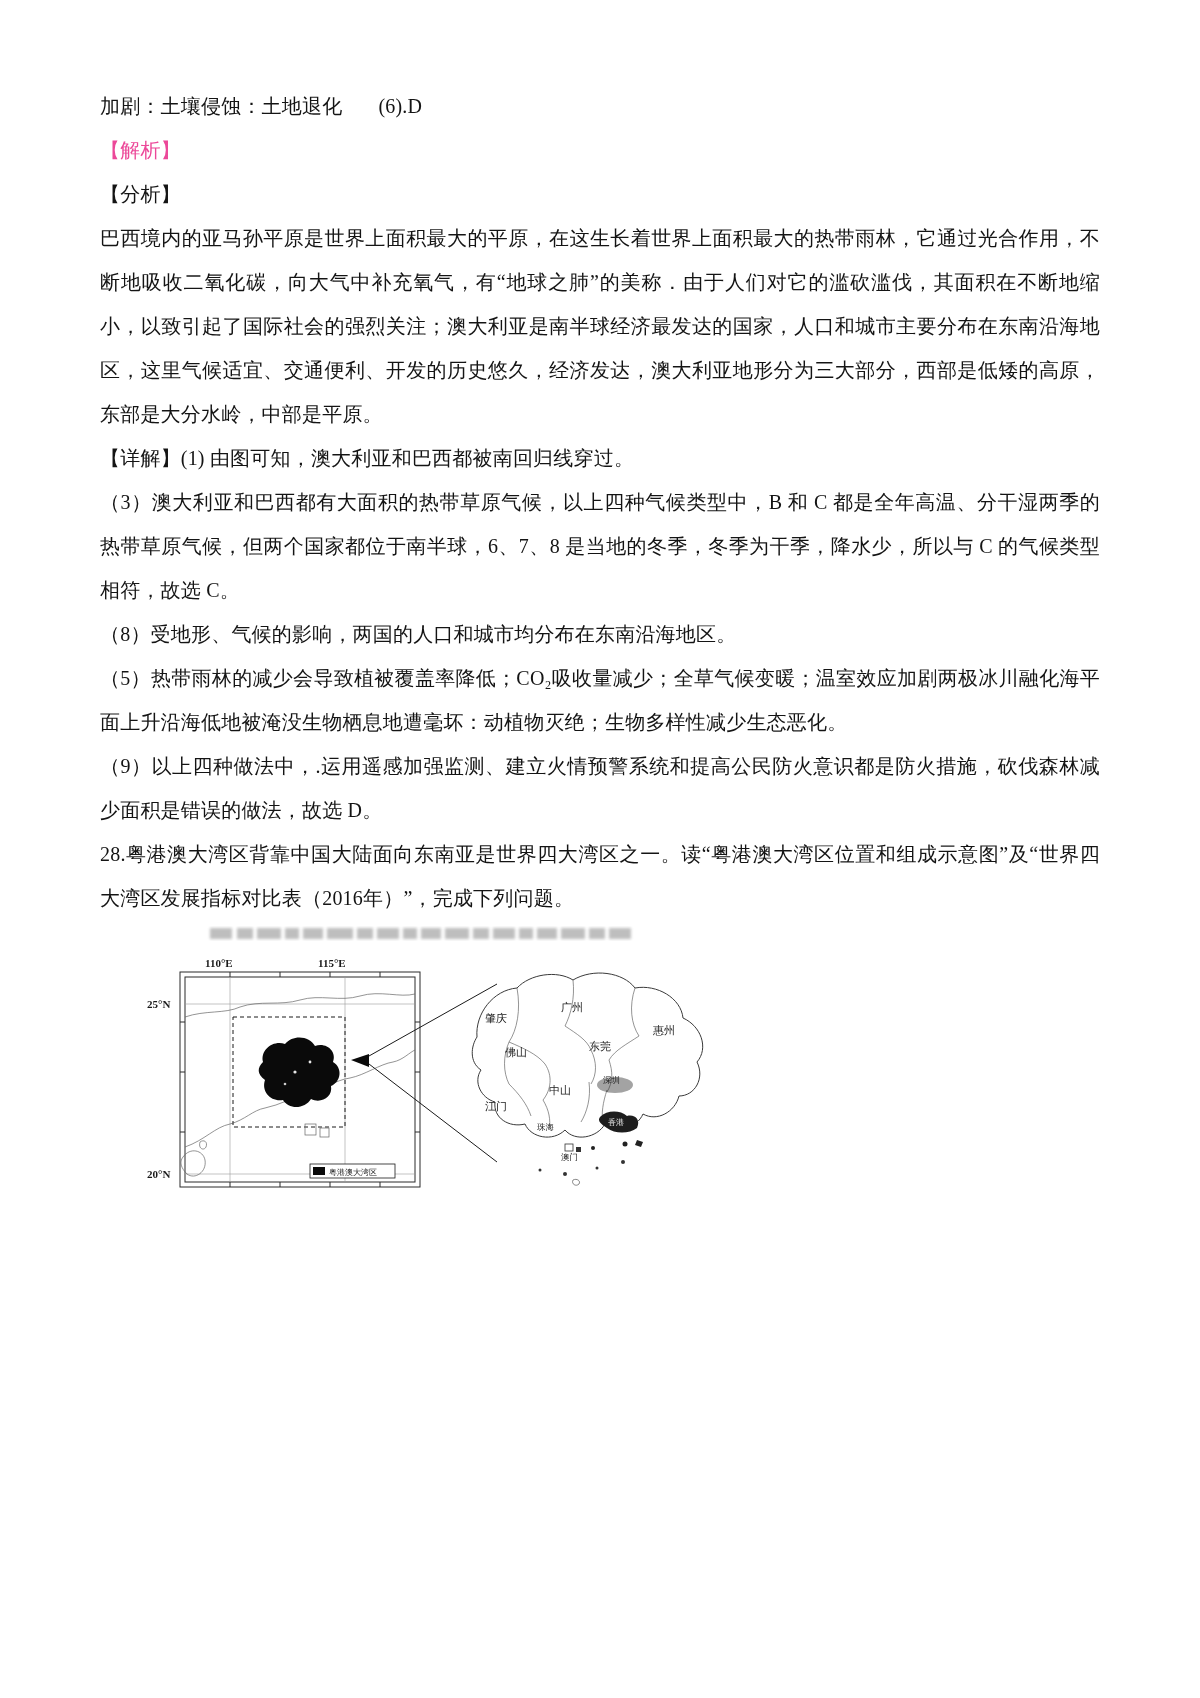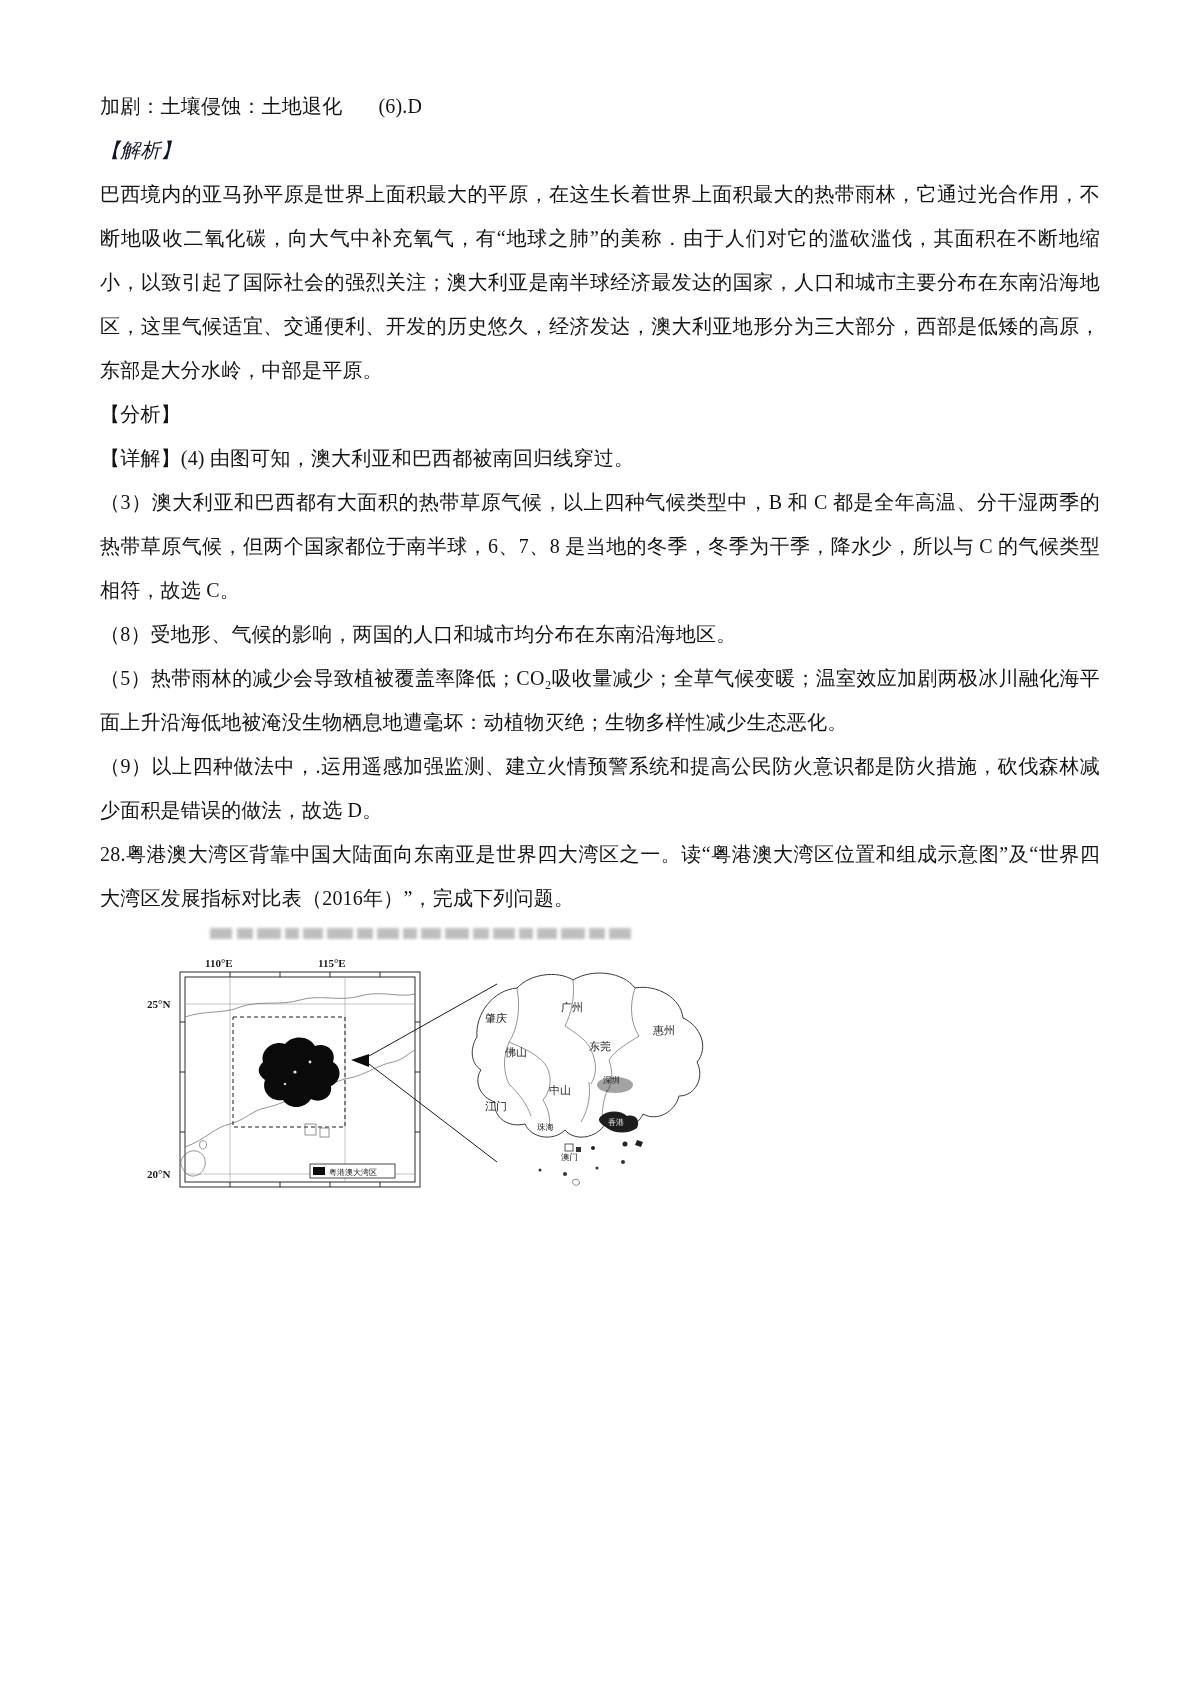--- a/index.html
+++ b/index.html
@@ -19,21 +19,21 @@
     width:1000px;
   }
   p.body{
     margin:0;
     font-size:20px;
     line-height:2.2;
     text-align:justify;
     letter-spacing:0.2px;
     word-break:break-all;
   }
-  .section-blue{color:#0f172a;font-style:italic;}
+  .section-blue{color:#ec4899;}
   .ans-right{margin-left:36px;}
   .figure{
     margin:2px 0 0 45px;
     width:600px;
     text-decoration:underline;
   }
   svg text{
     font-family:"Liberation Serif","DejaVu Serif",serif;
     fill:#1a1a1a;
   }
@@ -52,25 +52,25 @@
 
 <div class="page">
   <div class="content">
 
     <p class="body">
       <span>加剧：土壤侵蚀：土地退化</span><span class="ans-right">(6).D</span>
     </p>
 
     <p class="body section-blue">【解析】</p>
 
+    <p class="body">【分析】</p>
+
     <p class="body">巴西境内的亚马孙平原是世界上面积最大的平原，在这生长着世界上面积最大的热带雨林，它通过光合作用，不断地吸收二氧化碳，向大气中补充氧气，有“地球之肺”的美称．由于人们对它的滥砍滥伐，其面积在不断地缩小，以致引起了国际社会的强烈关注；澳大利亚是南半球经济最发达的国家，人口和城市主要分布在东南沿海地区，这里气候适宜、交通便利、开发的历史悠久，经济发达，澳大利亚地形分为三大部分，西部是低矮的高原，东部是大分水岭，中部是平原。</p>
 
-    <p class="body">【分析】</p>
-
-    <p class="body">【详解】(4) 由图可知，澳大利亚和巴西都被南回归线穿过。</p>
+    <p class="body">【详解】(1) 由图可知，澳大利亚和巴西都被南回归线穿过。</p>
     <p class="body">（3）澳大利亚和巴西都有大面积的热带草原气候，以上四种气候类型中，B 和 C 都是全年高温、分干湿两季的热带草原气候，但两个国家都位于南半球，6、7、8 是当地的冬季，冬季为干季，降水少，所以与 C 的气候类型相符，故选 C。</p>
     <p class="body">（8）受地形、气候的影响，两国的人口和城市均分布在东南沿海地区。</p>
     <p class="body">（5）热带雨林的减少会导致植被覆盖率降低；CO₂吸收量减少；全草气候变暖；温室效应加剧两极冰川融化海平面上升沿海低地被淹没生物栖息地遭毫坏：动植物灭绝；生物多样性减少生态恶化。</p>
     <p class="body">（9）以上四种做法中，.运用遥感加强监测、建立火情预警系统和提高公民防火意识都是防火措施，砍伐森林减少面积是错误的做法，故选 D。</p>
 
     <p class="body">28.粤港澳大湾区背靠中国大陆面向东南亚是世界四大湾区之一。读“粤港澳大湾区位置和组成示意图”及“世界四大湾区发展指标对比表（2016年）”，完成下列问题。</p>
 
     <div class="figure">
       <svg width="600" height="300" viewBox="0 0 600 300">
         <defs>

